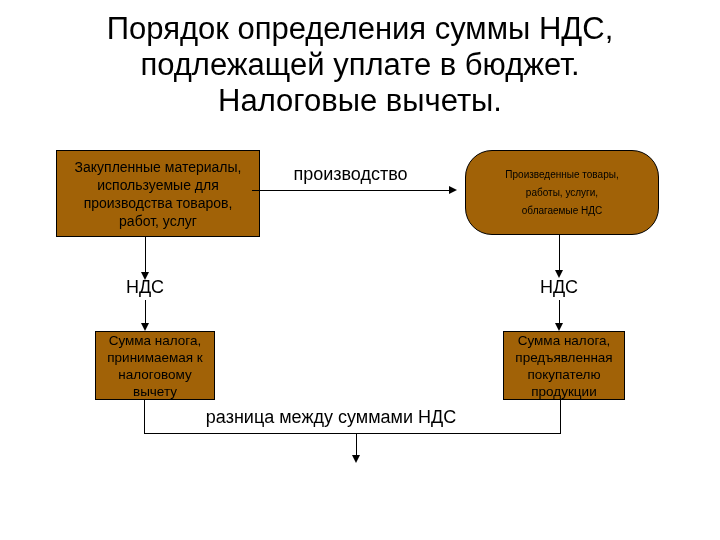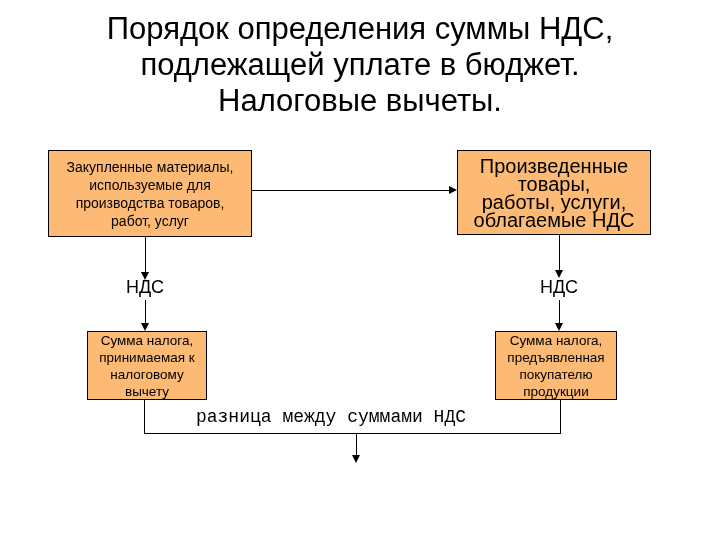--- a/index.html
+++ b/index.html
@@ -17,39 +17,40 @@
     position: absolute;
     left: 0; top: 11px; width: 720px;
     text-align: center;
     font-size: 31px;
     line-height: 36px;
     white-space: pre-line;
   }
   .box {
     position: absolute;
     border: 1px solid #000000;
-    background: #fdba74;
+    background: #a16207;
     display: flex;
     align-items: center;
     justify-content: center;
     text-align: center;
     white-space: pre-line;
     box-sizing: border-box;
+    margin-left: 8px;
   }
   .box-materials { left: 48px;  top: 150px; width: 204px; height: 87px; font-size: 14px;   line-height: 18px; }
-  .box-goods     { left: 457px; top: 150px; width: 194px; height: 85px; font-size: 20px;   line-height: 18px; }
+  .box-goods     { left: 457px; top: 150px; width: 194px; height: 85px; font-size: 10px;   line-height: 18px; border-radius: 27px; }
   .box-deduction { left: 87px;  top: 331px; width: 120px; height: 69px; font-size: 13.5px; line-height: 17px; }
   .box-presented { left: 495px; top: 331px; width: 122px; height: 69px; font-size: 13.5px; line-height: 17px; }
   .box-budget    { left: 281px; top: 463px; width: 164px; height: 41px; font-size: 16px; font-weight: bold; }
 
   .lbl { position: absolute; text-align: center; font-size: 18px; line-height: 21px; }
   .lbl-production { left: 252px; top: 164px; width: 197px; }
   .lbl-vat-left   { left: 115px; top: 277px; width: 60px; }
   .lbl-vat-right  { left: 529px; top: 277px; width: 60px; }
-  .lbl-difference { left: 144px; top: 407px; width: 374px; font-family: Liberation Mono, monospace; }
+  .lbl-difference { left: 144px; top: 407px; width: 374px; }
 
   .line { position: absolute; background: #000000; }
   .ln-production  { left: 252px; top: 190px; width: 197px; height: 1px; }
   .ln-vat-l1      { left: 145px; top: 237px; width: 1px; height: 35px; }
   .ln-vat-l2      { left: 145px; top: 300px; width: 1px; height: 23px; }
   .ln-vat-r1      { left: 559px; top: 235px; width: 1px; height: 35px; }
   .ln-vat-r2      { left: 559px; top: 300px; width: 1px; height: 23px; }
   .ln-drop-left   { left: 144px; top: 400px; width: 1px; height: 34px; }
   .ln-drop-right  { left: 560px; top: 400px; width: 1px; height: 34px; }
   .ln-merge       { left: 144px; top: 433px; width: 417px; height: 1px; }
@@ -75,20 +76,21 @@
 Налоговые вычеты.</div>
 
   <div class="box box-materials">Закупленные материалы,
 используемые для
 производства товаров,
 работ, услуг</div>
   <div class="box box-goods">Произведенные товары,
 работы, услуги,
 облагаемые НДС</div>
 
+  <div class="lbl lbl-production">производство</div>
   <div class="line ln-production"></div>
   <div class="head head-right hd-production"></div>
 
   <div class="line ln-vat-l1"></div>
   <div class="head head-down hd-vat-l1"></div>
   <div class="lbl lbl-vat-left">НДС</div>
   <div class="line ln-vat-l2"></div>
   <div class="head head-down hd-vat-l2"></div>
 
   <div class="line ln-vat-r1"></div>

